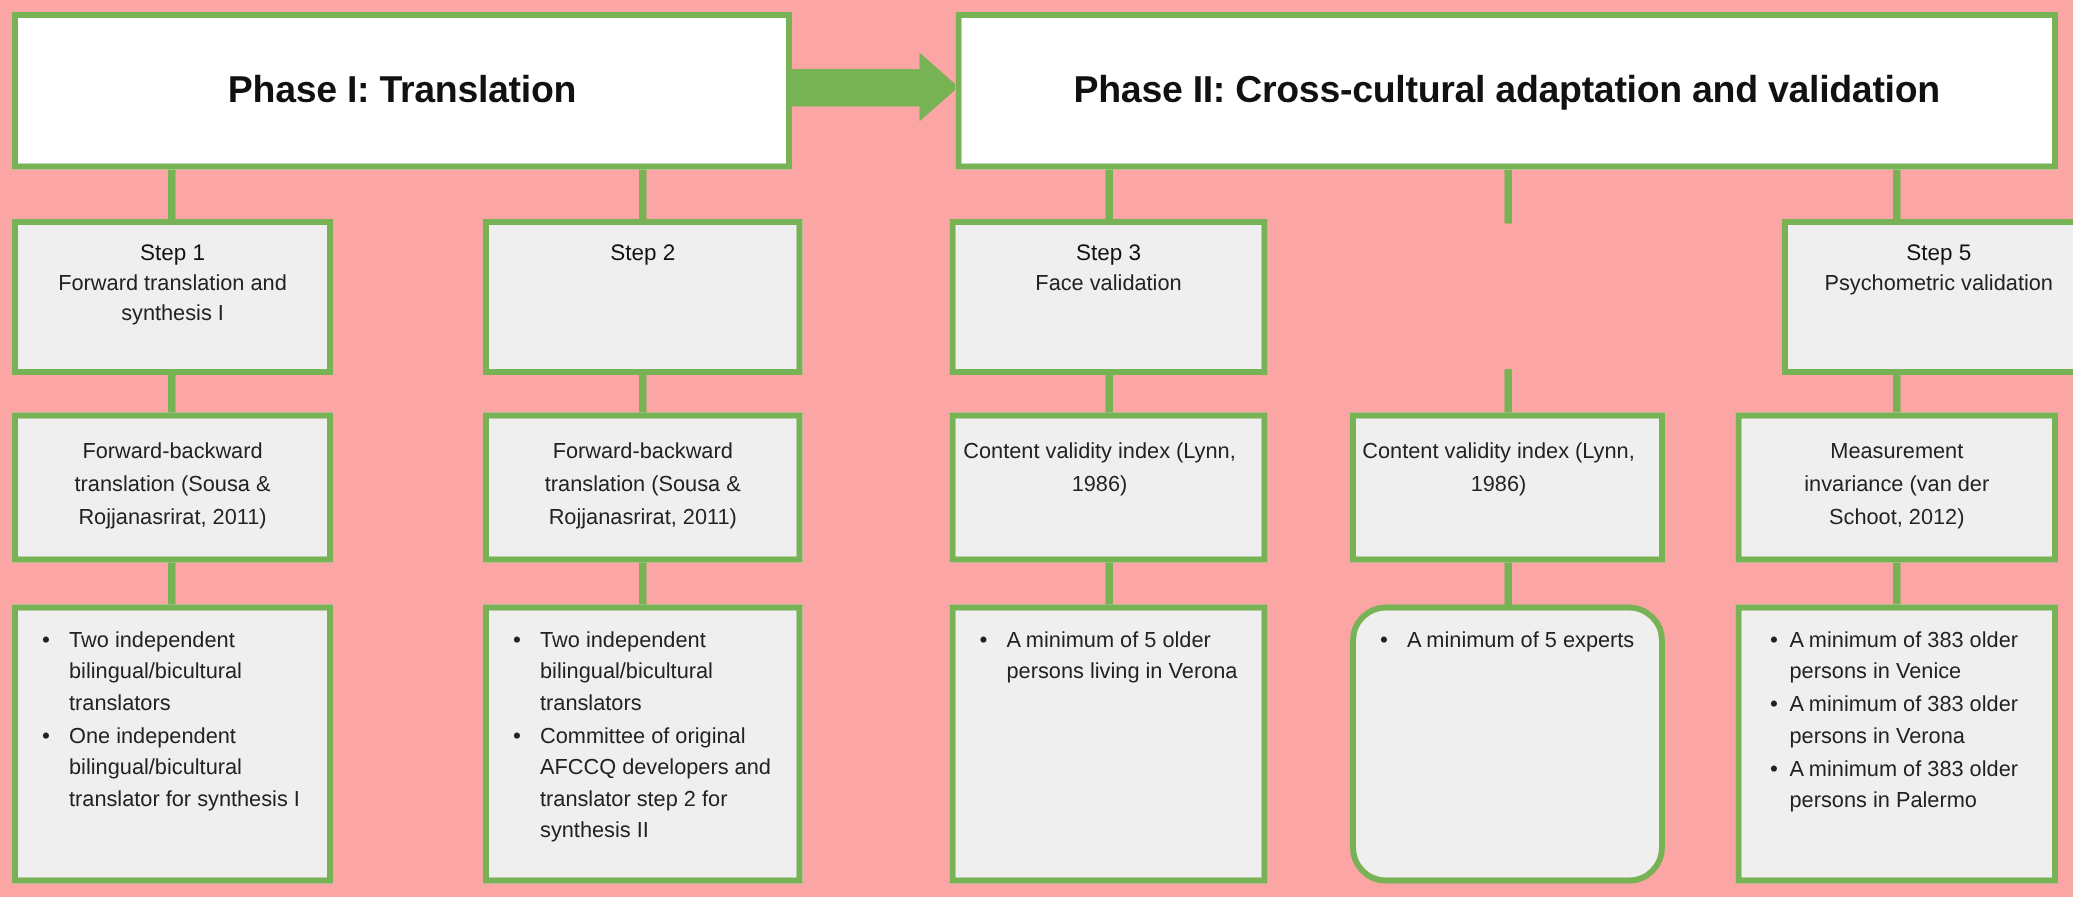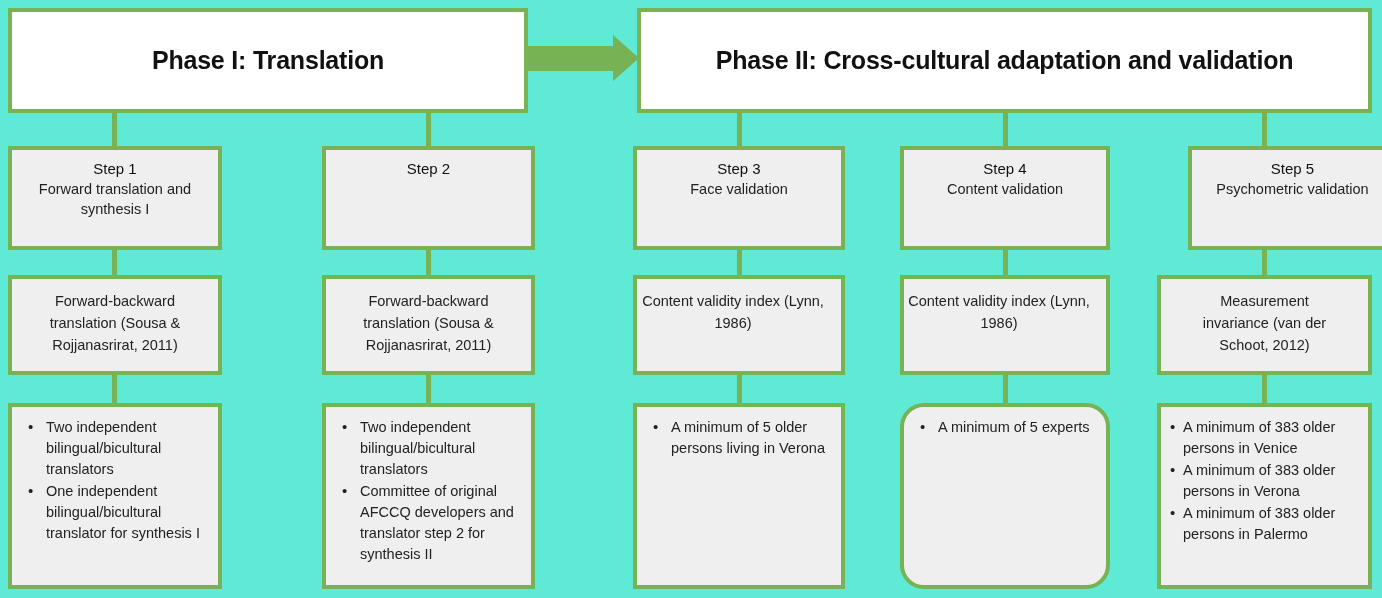--- a/index.html
+++ b/index.html
@@ -8,21 +8,21 @@
     padding: 0;
     background: #ffffff;
   }
   body {
     font-family: "Liberation Sans", sans-serif;
   }
   #canvas {
     position: relative;
     width: 1382px;
     height: 598px;
-    background: #5eead4;
+    background: #fca5a5;
     overflow: hidden;
   }
 
   
   .vline {
     position: absolute;
     width: 5px;
     background: #77b254;
   }
   .arrow-shaft {
@@ -110,21 +110,21 @@
   .bullets li::before {
     content: "\2022";
     position: absolute;
     left: 6px;
     top: -1px;
     font-size: 15px;
     color: #222222;
   }
   .bullets.tight li { padding-left: 14px; }
   .bullets.tight li::before { left: 1px; }
-  .bullets.tight { padding-left: 8px; padding-right: 4px; }
+  .bullets.tight { padding-left: 18px; padding-right: 4px; }
 </style>
 </head>
 <body>
 
 <div id="canvas">
 
   <div class="vline" style="left:112px; top:109px; height:40px;"></div>
   <div class="vline" style="left:426px; top:109px; height:40px;"></div>
   <div class="vline" style="left:737px; top:109px; height:40px;"></div>
   <div class="vline" style="left:1003px; top:109px; height:40px;"></div>
@@ -166,26 +166,20 @@
     </div>
   </div>
 
   <div class="box gray-box" style="left:633px; top:146px; width:212px; height:104px;">
     <div class="step-inner">
       <div class="step-num">Step 3</div>
       <div class="step-desc">Face validation</div>
     </div>
   </div>
 
-  <div class="box gray-box" style="left:900px; top:146px; width:210px; height:104px;">
-    <div class="step-inner">
-      <div class="step-num">Step 4</div>
-      <div class="step-desc">Content validation</div>
-    </div>
-  </div>
 
   <div class="box gray-box" style="left:1157px; top:146px; width:209px; height:104px;margin-left:31px;">
     <div class="step-inner">
       <div class="step-num">Step 5</div>
       <div class="step-desc">Psychometric validation</div>
     </div>
   </div>
 
   <div class="box gray-box" style="left:8px; top:275px; width:214px; height:100px;">
     <div class="method-inner">Forward-backward translation (Sousa &amp; Rojjanasrirat,  2011)</div>

